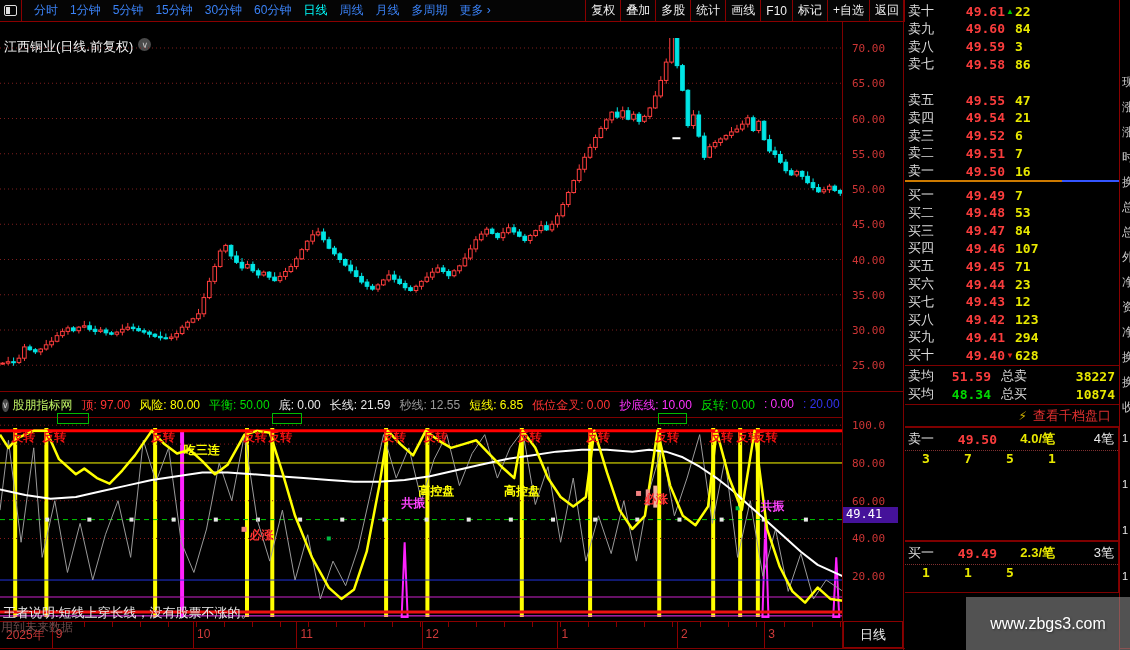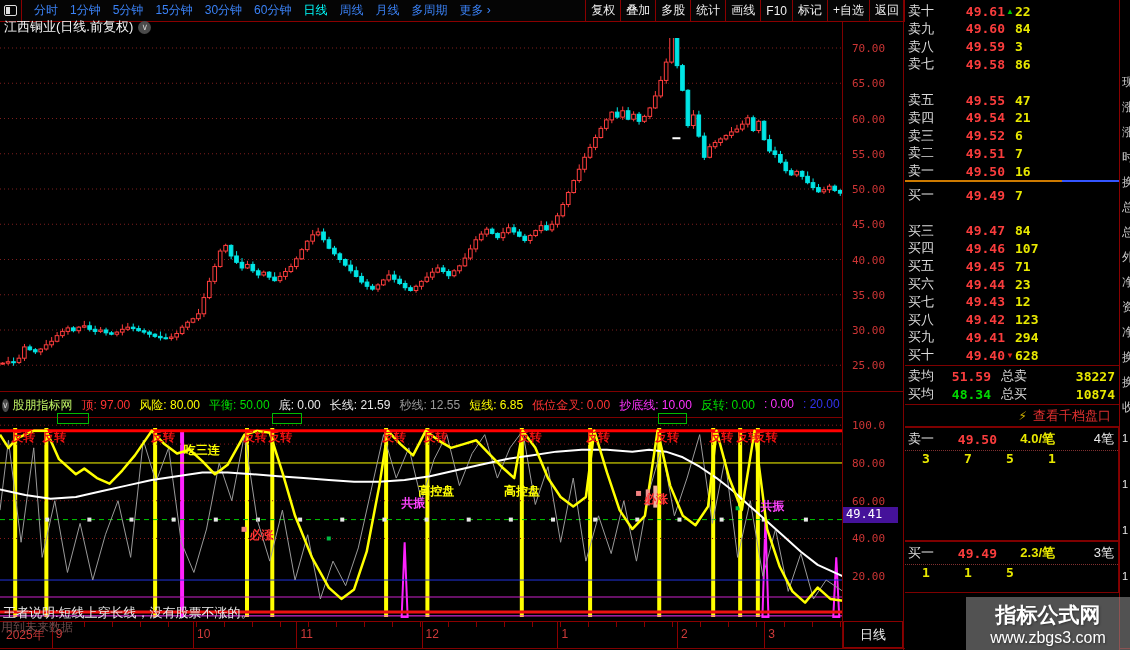--- a/index.html
+++ b/index.html
@@ -13,21 +13,21 @@
            border-right:1px solid #8a0000;}
   .appicon .glyph{width:13px;height:11px;border:1px solid #ddd;border-radius:2px;position:relative;}
   .appicon .glyph::after{content:"";position:absolute;left:1px;top:1px;bottom:1px;width:4px;background:#ddd;}
   .lmenu{display:flex;align-items:center;padding-left:6px;}
   .lmenu .mi{padding:2px 6px;color:#3b82f6;cursor:pointer;white-space:nowrap;}
   .lmenu .mi.active{color:#00ffff;}
   .rmenu{display:flex;margin-left:auto;height:22px;border-left:1px solid #8a0000;}
   .rmenu .mi{min-width:30px;padding:0 5px;display:flex;align-items:center;justify-content:center;
              border-right:1px solid #8a0000;color:#f0f0f0;cursor:pointer;white-space:nowrap;}
   
-  .titlerow{position:absolute;left:0;top:18px;width:843px;height:18px;display:flex;align-items:center;font-size:13px;}
+  .titlerow{position:absolute;left:0;top:38px;width:843px;height:18px;display:flex;align-items:flex-start;font-size:13px;}
   .titlerow .t{margin-left:4px;color:#f5f5f5;}
   .circbtn{width:13px;height:13px;border-radius:50%;background:#4a4a4a;color:#cfcfcf;font-size:9px;
            display:inline-flex;align-items:center;justify-content:center;margin-left:5px;}
   .cornericons{position:absolute;right:62px;top:24px;color:#9a9a9a;font-size:11px;letter-spacing:6px;}
   
   .border-v{position:absolute;width:1px;background:#7e0000;}
   .border-h{position:absolute;height:1px;background:#7e0000;}
   svg{position:absolute;left:0;}
   .axis{position:absolute;left:844px;width:58px;font-size:11px;color:#cd3535;
         font-family:"DejaVu Sans Mono","Liberation Mono",monospace;}
@@ -689,20 +689,26 @@
         <span class="prc">49.50</span>
         <span class="arw"></span>
         <span class="vol">16</span>
       </div>
       <div class="obrow" style="top: 186px;">
         <span class="lbl">买一</span>
         <span class="prc">49.49</span>
         <span class="arw"></span>
         <span class="vol">7</span>
       </div>
+      <div class="obrow" style="top: 203.8px;">
+        <span class="lbl">买二</span>
+        <span class="prc">49.48</span>
+        <span class="arw"></span>
+        <span class="vol">53</span>
+      </div>
       <div class="obrow" style="top: 221.6px;">
         <span class="lbl">买三</span>
         <span class="prc">49.47</span>
         <span class="arw"></span>
         <span class="vol">84</span>
       </div>
       <div class="obrow" style="top: 239.4px;">
         <span class="lbl">买四</span>
         <span class="prc">49.46</span>
         <span class="arw"></span>
@@ -810,16 +816,15 @@
       <span style="top: 349px;">换</span>
       <span style="top: 374px;">换</span>
       <span style="top: 399px;">收</span>
       <span class="d" style="top: 432px;">1</span>
       <span class="d" style="top: 478px;">1</span>
       <span class="d" style="top: 524px;">1</span>
       <span class="d" style="top: 570px;">1</span>
     </div>
 
   <div class="wm">
-    <div class="l1">指标公式网</div>
     <div class="l2">www.zbgs3.com</div>
   </div>
 </div>
 
 </body></html>

